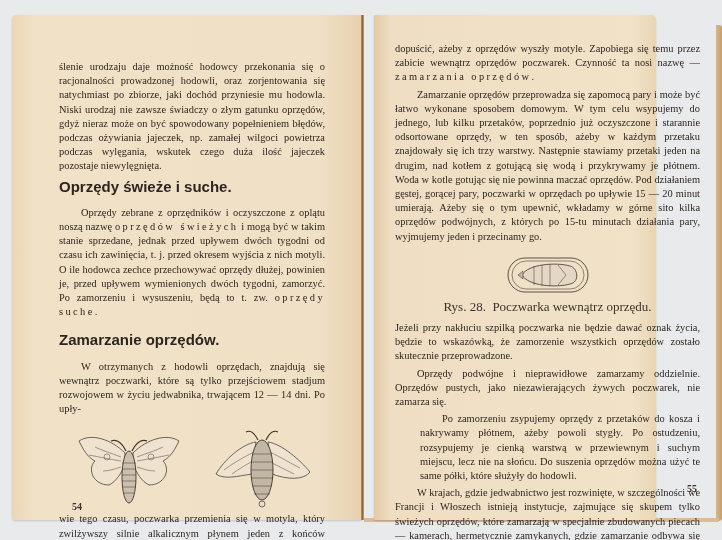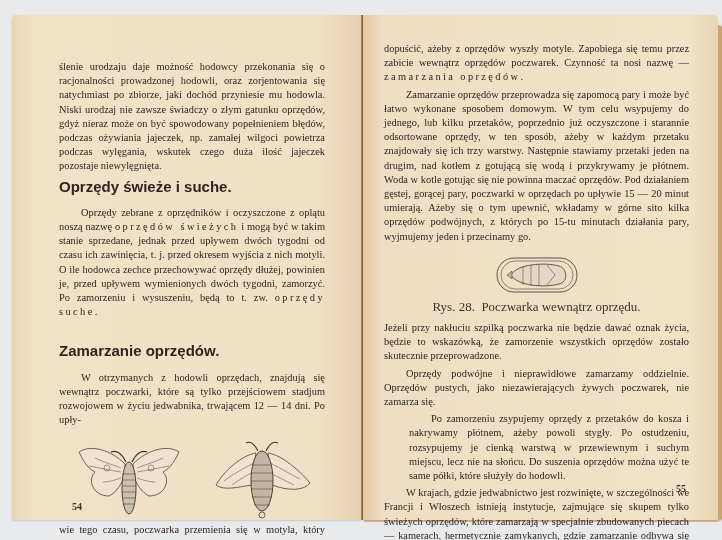--- a/index.html
+++ b/index.html
@@ -16,21 +16,21 @@
     position: absolute; top: 0; height: 505px;
     background: linear-gradient(180deg, #f2e2c8 0%, #efdfc4 40%, #eedfc6 100%);
     box-shadow: 0 1px 2px rgba(0,0,0,0.15);
   }
   .page.left {
     left: 0; width: 350px;
     border-radius: 4px 0 0 2px;
     background: linear-gradient(90deg, #ead6b6 0%, #f1e1c6 6%, #f0e0c5 88%, #e6d0ae 100%);
   }
   .page.right {
-    left: 351px; width: 355px;
+    left: 362px; width: 282px;
     border-radius: 0 5px 2px 0;
     background: linear-gradient(90deg, #e2caa4 0%, #efdec3 6%, #f1e2c8 92%, #e8d5b4 100%);
   }
   .spine {
     position: absolute; left: 349px; top: 0; width: 3px; height: 505px;
     background: linear-gradient(90deg, #b99263, #8d6a40, #c8a47a);
   }
   .right-edge {
     position: absolute; left: 704px; top: 10px; width: 6px; height: 496px;
     background: linear-gradient(90deg, #d8b688, #c79f6d);
@@ -69,21 +69,21 @@
 
 <div class="book">
   <div class="right-edge"></div>
   <div class="bottom-edge"></div>
 
   <div class="page left">
     <div class="text" style="top:45px;">
       <p>ślenie urodzaju daje możność hodowcy przekonania się o racjonalności prowadzonej hodowli, oraz zorjentowania się natychmiast po zbiorze, jaki dochód przyniesie mu hodowla. Niski urodzaj nie zawsze świadczy o złym gatunku oprzędów, gdyż nieraz może on być spowodowany popełnieniem błędów, podczas ożywiania jajeczek, np. zamałej wilgoci powietrza podczas wylęgania, wskutek czego duża ilość jajeczek pozostaje niewylęgnięta.</p>
       <p class="head"><span>Oprzędy świeże i suche</span>.</p>
       <p class="indent"><span>Oprzędy zebrane z oprzędników i oczyszczone z oplątu noszą nazwę </span><span class="spaced">oprzędów świeżych</span><span> i mogą być w takim stanie sprzedane, jednak przed upływem dwóch tygodni od czasu ich zawinięcia, t. j. przed okresem wyjścia z nich motyli. O ile hodowca zechce przechowywać oprzędy dłużej, powinien je, przed upływem wymienionych dwóch tygodni, zamorzyć. Po zamorzeniu i wysuszeniu, będą to t. zw. </span><span class="spaced">oprzędy suche</span>.</p>
-      <p class="head" style="margin-top:25px;"><span>Zamarzanie oprzędów</span>.</p>
+      <p class="head" style="margin-top:14px;"><span>Zamarzanie oprzędów</span>.</p>
       <p class="indent">W otrzymanych z hodowli oprzędach, znajdują się wewnątrz poczwarki, które są tylko przejściowem stadjum rozwojowem w życiu jedwabnika, trwającem 12 — 14 dni. Po upły-</p>
 
       <div class="figure">
         <svg width="112" height="82" viewBox="0 0 112 82">
           <g fill="#efe3cf" stroke="#4a413a" stroke-width="0.8">
             <path d="M52 26 C38 12 18 6 6 14 C10 22 14 30 22 34 C14 42 20 58 36 58 C44 54 48 46 52 38 Z"></path>
             <path d="M60 26 C74 12 94 6 106 14 C102 22 98 30 90 34 C98 42 92 58 76 58 C68 54 64 46 60 38 Z"></path>
             <path d="M22 20 C30 24 38 26 48 30 M16 28 C26 30 36 32 48 34 M30 44 C36 44 42 42 48 40 M90 20 C82 24 74 26 64 30 M96 28 C86 30 76 32 64 34 M82 44 C76 44 70 42 64 40" fill="none" stroke-width="0.5"></path>
             <circle cx="34" cy="30" r="3" fill="none" stroke-width="0.5"></circle>
             <circle cx="78" cy="30" r="3" fill="none" stroke-width="0.5"></circle>

